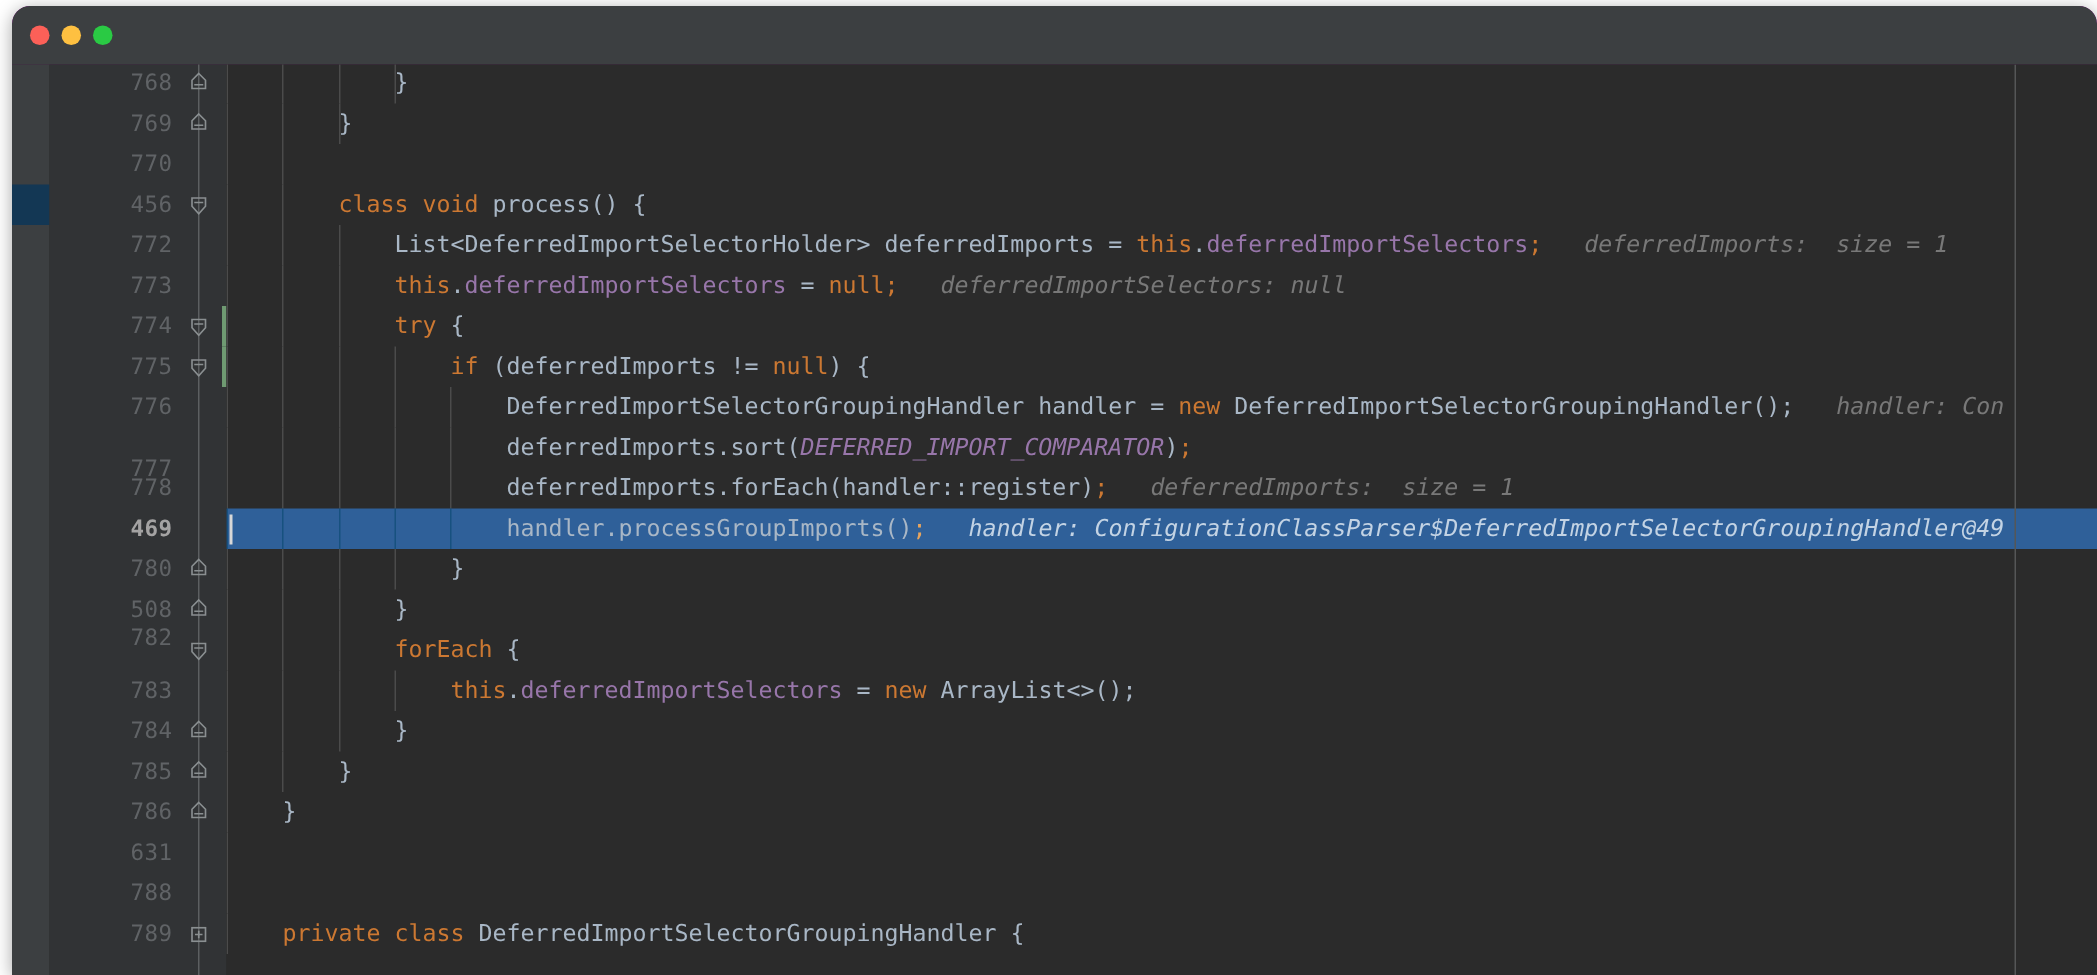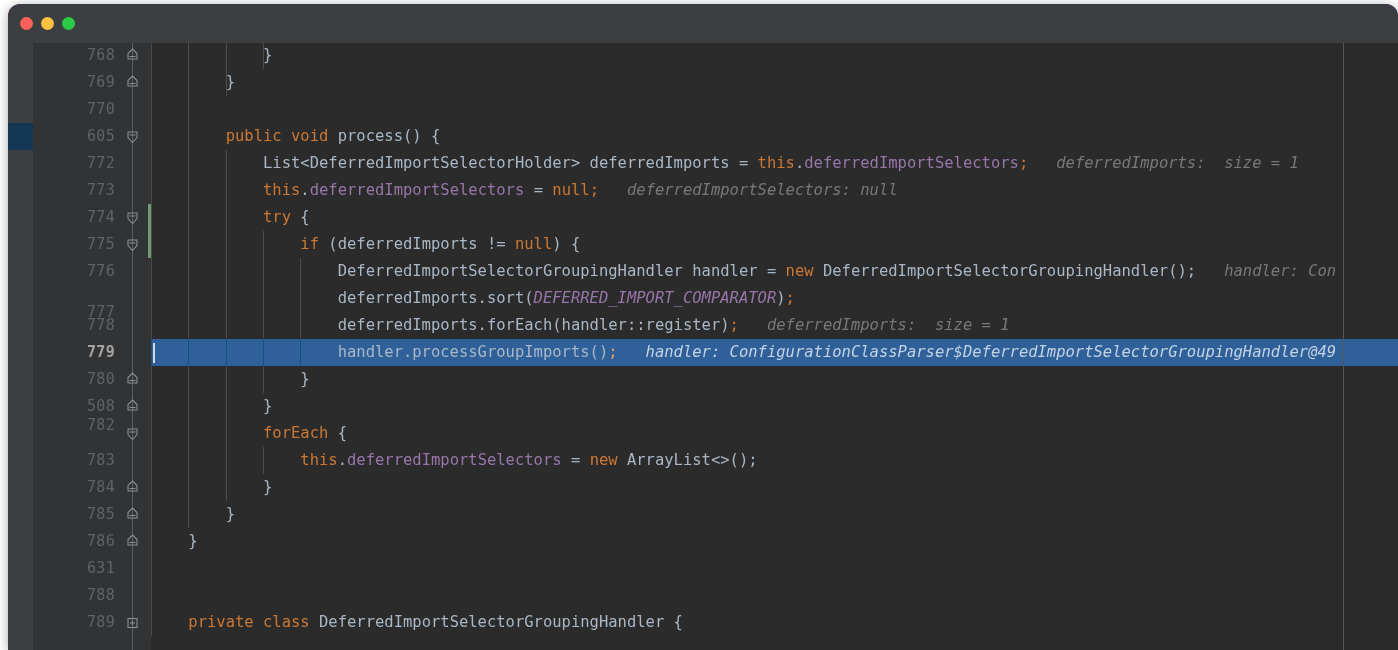--- a/index.html
+++ b/index.html
@@ -243,29 +243,29 @@
 
       <div class="vcs-strip">
           <div class="vcs-marker" style="top: 80px;"></div>
         </div>
 
       <div class="gutter">
         <div class="line-numbers">
             <div class="ln" style="top: -1px;">768</div>
             <div class="ln" style="top: 26px;">769</div>
             <div class="ln" style="top: 53px;">770</div>
-            <div class="ln" style="top: 80px;">605</div>
+            <div class="ln" style="top: 80px;">456</div>
             <div class="ln" style="top: 107px;">772</div>
             <div class="ln" style="top: 134px;">773</div>
             <div class="ln" style="top: 161px;">774</div>
             <div class="ln" style="top: 188px;">775</div>
             <div class="ln" style="top: 215px;">776</div>
             <div class="ln" style="top: 256px;">777</div>
             <div class="ln" style="top: 269px;">778</div>
-            <div class="ln current" style="top: 296px;">779</div>
+            <div class="ln current" style="top: 296px;">469</div>
             <div class="ln" style="top: 323px;">780</div>
             <div class="ln" style="top: 350px;">508</div>
             <div class="ln" style="top: 369px;">782</div>
             <div class="ln" style="top: 404px;">783</div>
             <div class="ln" style="top: 431px;">784</div>
             <div class="ln" style="top: 458px;">785</div>
             <div class="ln" style="top: 485px;">786</div>
             <div class="ln" style="top: 512px;">631</div>
             <div class="ln" style="top: 539px;">788</div>
             <div class="ln" style="top: 566px;">789</div>
@@ -348,21 +348,21 @@
           </div>
       <div class="change-bar" style="top: 161px; height: 27px;"></div>
           <div class="change-bar" style="top: 188px; height: 27px;"></div>
         </div>
 
       <div class="code">
         <div class="margin-guide"></div>
       <div class="row" style="top: -1px;"><span class="iguide" style="left: 0px; top: 0px; height: 27px;"></span><span class="iguide" style="left: 37px; top: 0px; height: 27px;"></span><span class="iguide" style="left: 75px; top: 0px; height: 27px;"></span><span class="iguide" style="left: 112px; top: 0px; height: 27px;"></span><span class="txt"><span class="brc">            }</span></span></div>
           <div class="row" style="top: 26px;"><span class="iguide" style="left: 0px; top: 0px; height: 27px;"></span><span class="iguide" style="left: 37px; top: 0px; height: 27px;"></span><span class="iguide" style="left: 75px; top: 0px; height: 27px;"></span><span class="txt"><span class="brc">        }</span></span></div>
           <div class="row" style="top: 53px;"><span class="iguide" style="left: 0px; top: 0px; height: 27px;"></span><span class="iguide" style="left: 37px; top: 0px; height: 27px;"></span><span class="txt"></span></div>
-          <div class="row" style="top: 80px;"><span class="iguide" style="left: 0px; top: 0px; height: 27px;"></span><span class="iguide" style="left: 37px; top: 0px; height: 27px;"></span><span class="txt"><span class="">        </span><span class="kw">public void </span><span class="ident">process</span><span class="brc">() {</span></span></div>
+          <div class="row" style="top: 80px;"><span class="iguide" style="left: 0px; top: 0px; height: 27px;"></span><span class="iguide" style="left: 37px; top: 0px; height: 27px;"></span><span class="txt"><span class="">        </span><span class="kw">class void </span><span class="ident">process</span><span class="brc">() {</span></span></div>
           <div class="row" style="top: 107px;"><span class="iguide" style="left: 0px; top: 0px; height: 27px;"></span><span class="iguide" style="left: 37px; top: 0px; height: 27px;"></span><span class="iguide" style="left: 75px; top: 0px; height: 27px;"></span><span class="txt"><span class="ident">            List&lt;DeferredImportSelectorHolder&gt; deferredImports = </span><span class="kw">this</span><span class="ident">.</span><span class="fld">deferredImportSelectors</span><span class="semi">;</span><span class="hint">   deferredImports:  size = 1</span></span></div>
           <div class="row" style="top: 134px;"><span class="iguide" style="left: 0px; top: 0px; height: 27px;"></span><span class="iguide" style="left: 37px; top: 0px; height: 27px;"></span><span class="iguide" style="left: 75px; top: 0px; height: 27px;"></span><span class="txt"><span class="">            </span><span class="kw">this</span><span class="ident">.</span><span class="fld">deferredImportSelectors</span><span class="ident"> = </span><span class="kw">null</span><span class="semi">;</span><span class="hint">   deferredImportSelectors: null</span></span></div>
           <div class="row" style="top: 161px;"><span class="iguide" style="left: 0px; top: 0px; height: 27px;"></span><span class="iguide" style="left: 37px; top: 0px; height: 27px;"></span><span class="iguide" style="left: 75px; top: 0px; height: 27px;"></span><span class="txt"><span class="">            </span><span class="kw">try</span><span class="brc"> {</span></span></div>
           <div class="row" style="top: 188px;"><span class="iguide" style="left: 0px; top: 0px; height: 27px;"></span><span class="iguide" style="left: 37px; top: 0px; height: 27px;"></span><span class="iguide" style="left: 75px; top: 0px; height: 27px;"></span><span class="iguide" style="left: 112px; top: 0px; height: 27px;"></span><span class="txt"><span class="">                </span><span class="kw">if</span><span class="ident"> (deferredImports != </span><span class="kw">null</span><span class="brc">) {</span></span></div>
           <div class="row" style="top: 215px;"><span class="iguide" style="left: 0px; top: 0px; height: 27px;"></span><span class="iguide" style="left: 37px; top: 0px; height: 27px;"></span><span class="iguide" style="left: 75px; top: 0px; height: 27px;"></span><span class="iguide" style="left: 112px; top: 0px; height: 27px;"></span><span class="iguide" style="left: 149px; top: 0px; height: 27px;"></span><span class="txt"><span class="ident">                    DeferredImportSelectorGroupingHandler handler = </span><span class="kw">new</span><span class="ident"> DeferredImportSelectorGroupingHandler();</span><span class="hint">   handler: Con</span></span></div>
           <div class="row" style="top: 242px;"><span class="iguide" style="left: 0px; top: 0px; height: 27px;"></span><span class="iguide" style="left: 37px; top: 0px; height: 27px;"></span><span class="iguide" style="left: 75px; top: 0px; height: 27px;"></span><span class="iguide" style="left: 112px; top: 0px; height: 27px;"></span><span class="iguide" style="left: 149px; top: 0px; height: 27px;"></span><span class="txt"><span class="ident">                    deferredImports.sort(</span><span class="cfld">DEFERRED_IMPORT_COMPARATOR</span><span class="ident">)</span><span class="semi">;</span></span></div>
           <div class="row" style="top: 269px;"><span class="iguide" style="left: 0px; top: 0px; height: 27px;"></span><span class="iguide" style="left: 37px; top: 0px; height: 27px;"></span><span class="iguide" style="left: 75px; top: 0px; height: 27px;"></span><span class="iguide" style="left: 112px; top: 0px; height: 27px;"></span><span class="iguide" style="left: 149px; top: 0px; height: 27px;"></span><span class="txt"><span class="ident">                    deferredImports.forEach(handler::register)</span><span class="semi">;</span><span class="hint">   deferredImports:  size = 1</span></span></div>
           <div class="row selected" style="top: 296px;"><span class="iguide" style="left: 0px; top: 0px; height: 27px;"></span><span class="iguide" style="left: 37px; top: 0px; height: 27px;"></span><span class="iguide" style="left: 75px; top: 0px; height: 27px;"></span><span class="iguide" style="left: 112px; top: 0px; height: 27px;"></span><span class="iguide" style="left: 149px; top: 0px; height: 27px;"></span><span class="caret"></span><span class="txt"><span class="ident">                    handler.processGroupImports()</span><span class="semi">;</span><span class="hint">   handler: ConfigurationClassParser$DeferredImportSelectorGroupingHandler@49</span></span></div>
           <div class="row" style="top: 323px;"><span class="iguide" style="left: 0px; top: 0px; height: 27px;"></span><span class="iguide" style="left: 37px; top: 0px; height: 27px;"></span><span class="iguide" style="left: 75px; top: 0px; height: 27px;"></span><span class="iguide" style="left: 112px; top: 0px; height: 27px;"></span><span class="txt"><span class="brc">                }</span></span></div>
           <div class="row" style="top: 350px;"><span class="iguide" style="left: 0px; top: 0px; height: 27px;"></span><span class="iguide" style="left: 37px; top: 0px; height: 27px;"></span><span class="iguide" style="left: 75px; top: 0px; height: 27px;"></span><span class="txt"><span class="brc">            }</span></span></div>

